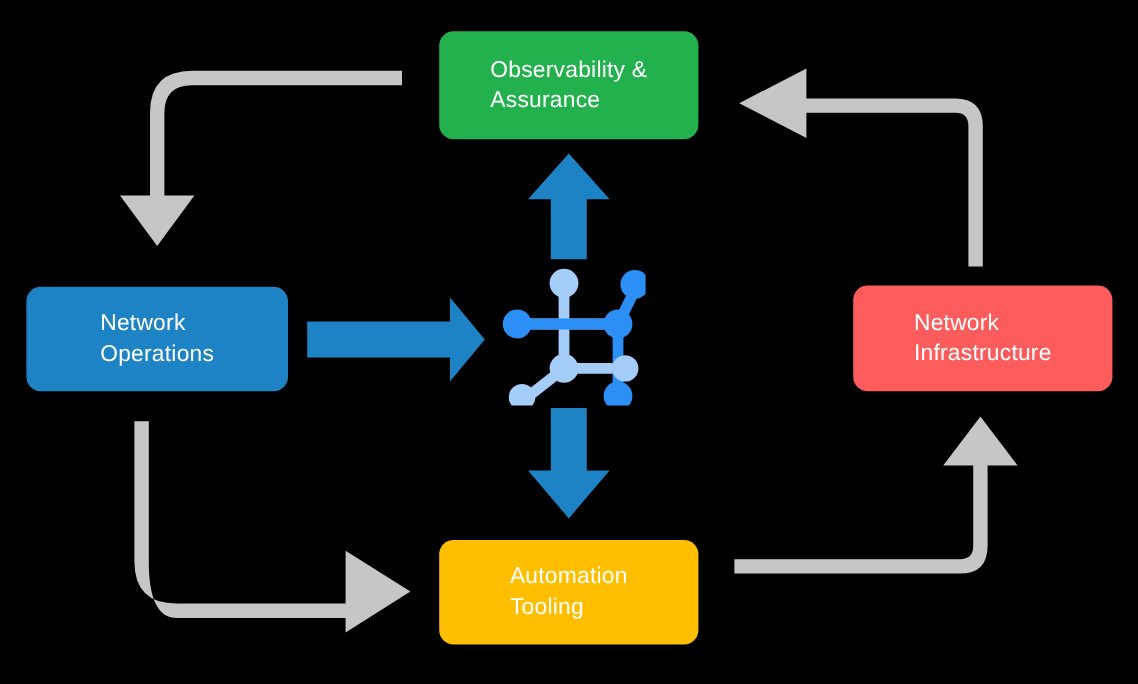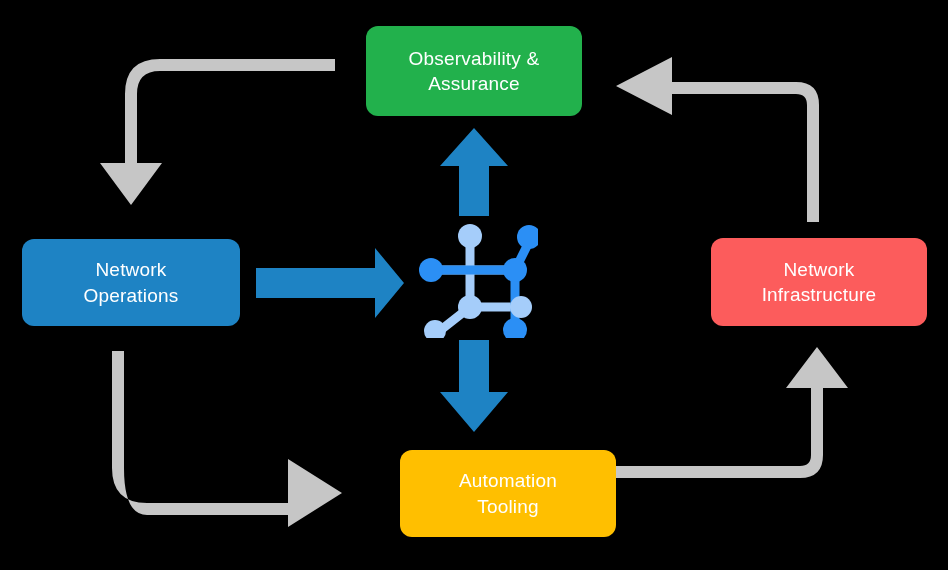--- a/index.html
+++ b/index.html
@@ -17,21 +17,21 @@
     height: 570px;
     background: #000000;
     overflow: hidden;
   }
   .node-box {
     position: absolute;
     border-radius: 12px;
     display: flex;
     align-items: center;
     justify-content: center;
-    text-align: center;
+    text-align: left;
     color: #ffffff;
     font-size: 19px;
     line-height: 1.33;
     font-weight: 400;
     letter-spacing: 0.2px;
     box-sizing: border-box;
     padding: 6px 10px;
     white-space: pre-line;
   }
   #box-observability {
@@ -214,16 +214,16 @@
 
   <div class="node-box" id="box-observability" style="background: rgb(34, 177, 76);">Observability &amp;
 Assurance</div>
 
   <div class="node-box" id="box-operations" style="background: rgb(30, 131, 196);">Network
 Operations</div>
 
   <div class="node-box" id="box-infrastructure" style="background: rgb(252, 92, 92);">Network
 Infrastructure</div>
 
-  <div class="node-box" id="box-automation" style="background: rgb(255, 191, 0); margin-left: 34px;">Automation
+  <div class="node-box" id="box-automation" style="background: rgb(255, 191, 0);">Automation
 Tooling</div>
 
 </div>
 
 </body></html>

